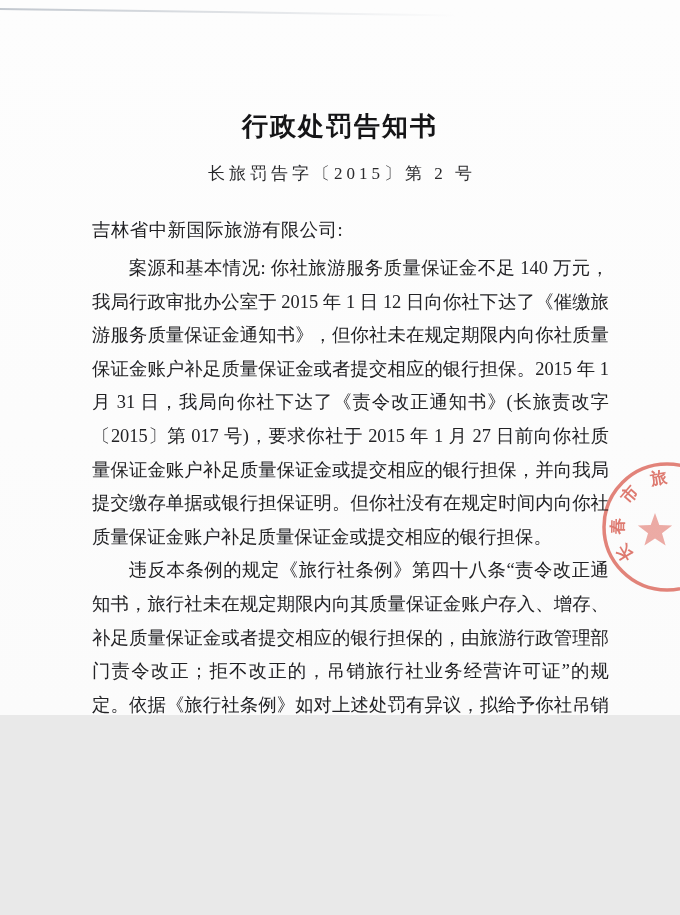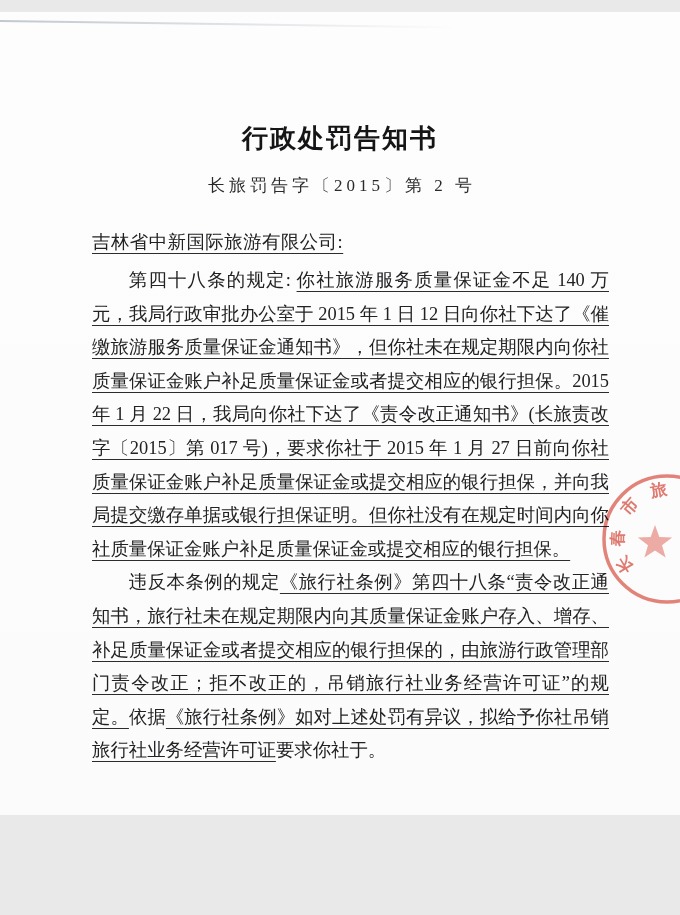--- a/index.html
+++ b/index.html
@@ -1,21 +1,21 @@
 <!DOCTYPE html>
 <html><head>
 <meta charset="utf-8">
 <style>
   * { margin: 0; padding: 0; box-sizing: border-box; }
   html, body { background: #e9e9e9; }
   .page {
     position: relative;
     width: 680px;
-    height: 803px;
-    margin: 12px auto;
+    height: 715px;
+    margin: 0 auto;
     background: linear-gradient(180deg, #fdfdfd 0%, #fcfcfc 60%, #fbfbfb 100%);
     overflow: hidden;
     font-family: "Liberation Serif", "DejaVu Serif", serif;
     color: #1d1d1f;
   }
   .scan-edge {
     position: absolute;
     left: 0; top: 8px;
     width: 458px; height: 1.5px;
     background: linear-gradient(to right, rgba(145,155,168,0.55), rgba(145,155,168,0.25) 55%, rgba(145,155,168,0));
@@ -47,21 +47,20 @@
     width: 517px;
     font-size: 18.4px;
     color: #222225;
   }
   .addressee {
     line-height: 26px;
     margin-bottom: 9px;
     letter-spacing: 0.5px;
   }
   .u {
-    text-decoration: underline;
     text-decoration-thickness: 1.2px;
     text-decoration-color: #2c2c2e;
     text-underline-offset: 5px;
   }
   .doc-body p {
     line-height: 33.6px;
     text-align: justify;
     text-indent: 2em;
     word-break: break-all;
   }
@@ -96,21 +95,21 @@
   <div class="scan-edge"></div>
 
   <div class="doc-title">行政处罚告知书</div>
 
   <div class="doc-number">长旅罚告字〔2015〕第 2 号</div>
 
   <div class="doc-body">
 
     <div class="addressee"><span class="u">吉林省中新国际旅游有限公司:</span></div>
 
-    <p><span>第四十八条的规定: </span><span class="u">你社旅游服务质量保证金不足 140 万元，我局行政审批办公室于 2015 年 1 日 12 日向你社下达了《催缴旅游服务质量保证金通知书》，但你社未在规定期限内向你社质量保证金账户补足质量保证金或者提交相应的银行担保。2015 年 1 月 22 日，我局向你社下达了《责令改正通知书》(长旅责改字〔2015〕第 017 号)，要求你社于 2015 年 1 月 27 日前向你社质量保证金账户补足质量保证金或提交相应的银行担保，并向我局提交缴存单据或银行担保证明。但你社没有在规定时间内向你社质量保证金账户补足质量保证金或提交相应的银行担保。</span></p>
+    <p><span>案源和基本情况: </span><span class="u">你社旅游服务质量保证金不足 140 万元，我局行政审批办公室于 2015 年 1 日 12 日向你社下达了《催缴旅游服务质量保证金通知书》，但你社未在规定期限内向你社质量保证金账户补足质量保证金或者提交相应的银行担保。2015 年 1 月 31 日，我局向你社下达了《责令改正通知书》(长旅责改字〔2015〕第 017 号)，要求你社于 2015 年 1 月 27 日前向你社质量保证金账户补足质量保证金或提交相应的银行担保，并向我局提交缴存单据或银行担保证明。但你社没有在规定时间内向你社质量保证金账户补足质量保证金或提交相应的银行担保。</span></p>
 
     <p><span>违反本条例的规定</span><span class="u">《旅行社条例》第四十八条“责令改正通知书，旅行社未在规定期限内向其质量保证金账户存入、增存、补足质量保证金或者提交相应的银行担保的，由旅游行政管理部门责令改正；拒不改正的，吊销旅行社业务经营许可证”的规定。</span><span>依据</span><span class="u">《旅行社条例》如对上述处罚有异议，拟给予你社吊销旅行社业务经营许可证</span><span>要求你社于。</span></p>
 
 
   </div>
 
   <svg class="seal" width="85" height="165" viewBox="0 0 85 165">
     <circle cx="72" cy="82" r="63" fill="none" stroke="rgba(222,102,90,0.8)" stroke-width="3.5"></circle>
     <polygon points="60,68 64.3,80 77.1,80.4 67,88.3 70.6,100.6 60,93.4 49.4,100.6 53,88.3 42.9,80.4 55.7,80" fill="rgba(226,106,94,0.55)"></polygon>
     <text transform="translate(30.9,106.7) rotate(-121)" text-anchor="middle" dominant-baseline="middle" fill="rgba(220,100,88,0.85)">长</text>

